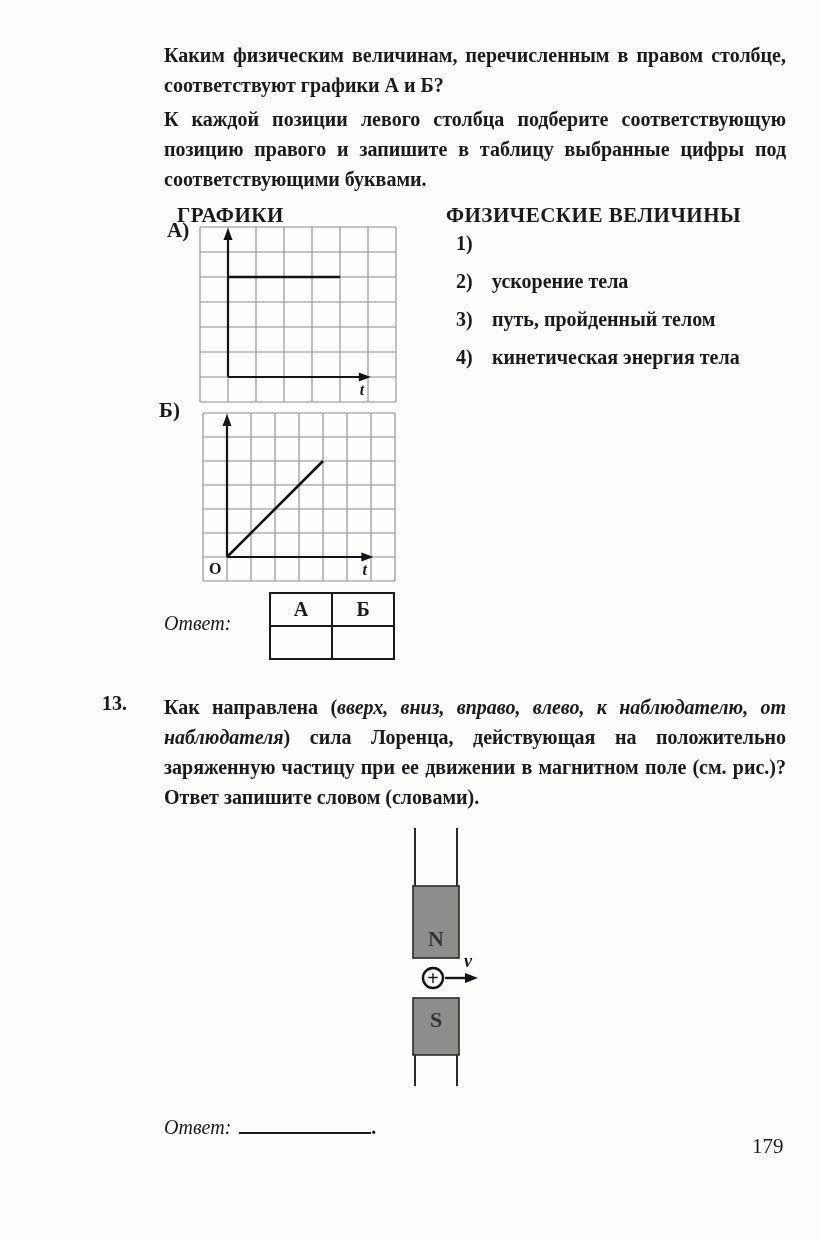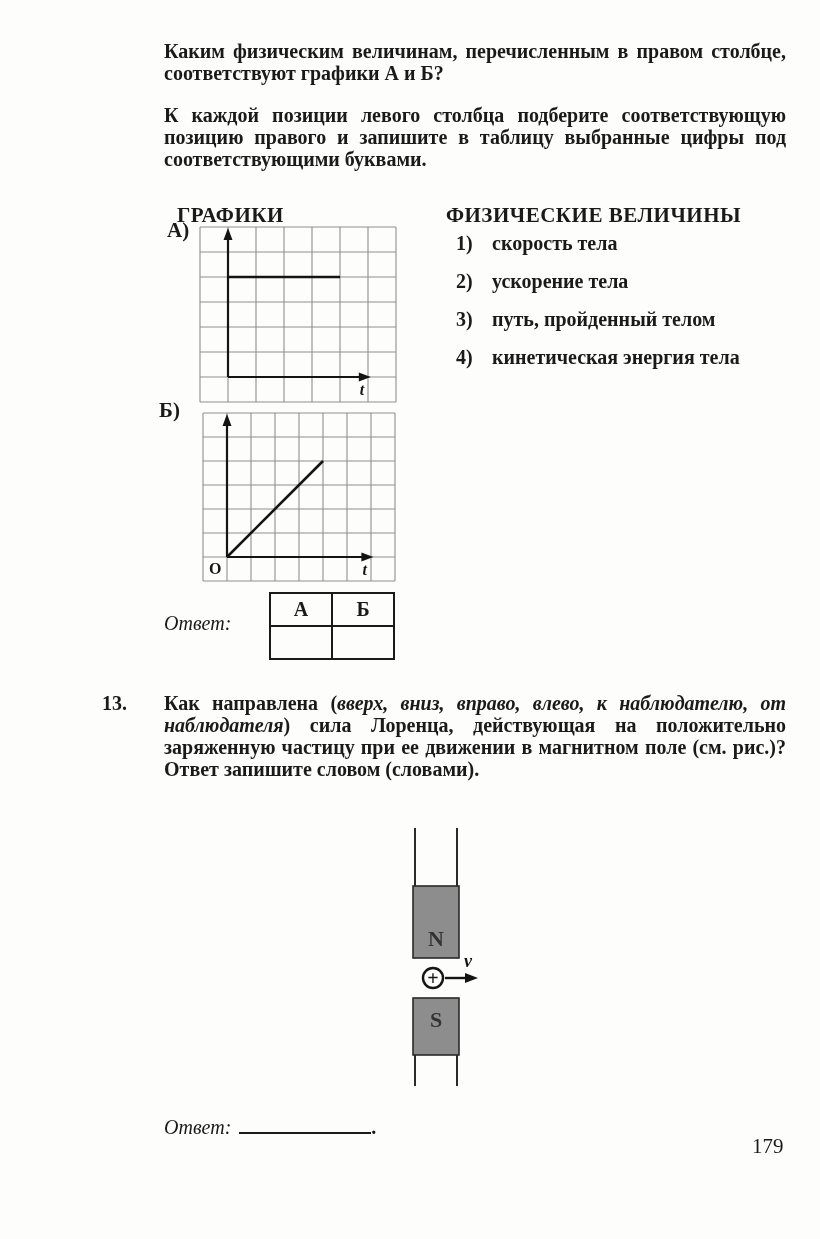--- a/index.html
+++ b/index.html
@@ -8,21 +8,21 @@
     position:relative;
     width:820px;height:1239px;
     margin:0 auto;
     background:#fdfdfc;
     overflow:hidden;
     font-family:"Liberation Serif","DejaVu Serif",serif;
     color:#1a1a1a;
   }
   .abs{position:absolute;}
   .body-text{
-    font-size:20px;line-height:22px;font-weight:bold;
+    font-size:20px;line-height:30px;font-weight:bold;
     text-align:justify;margin:0;
   }
   .col-header{
     font-size:21px;font-weight:bold;letter-spacing:.5px;margin:13px;
   }
   .graph-label{font-size:21px;font-weight:bold;}
   .quantity-list{list-style:none;margin:0;padding:0;}
   .quantity-list li{
     font-size:20px;font-weight:bold;line-height:38px;
     display:flex;
@@ -128,21 +128,20 @@
         <path d="M 170.4 144 L 158.4 139.5 L 158.4 148.5 Z" fill="#141414" stroke="none"></path>
       </g>
       <text x="159.4" y="162" class="axis-label italic">t</text>
       <text x="6" y="161" class="axis-label">O</text>
       <polyline points="24,144 120,48" fill="none" stroke="#141414" stroke-width="2.6"></polyline>
     </svg>
 
   <ol class="abs quantity-list" style="left:456px;top:224px;">
     <li>
       <span class="q-num">1)</span>
-      <span>скорость тела</span>
     </li>
     <li>
       <span class="q-num">2)</span>
       <span>ускорение тела</span>
     </li>
     <li>
       <span class="q-num">3)</span>
       <span>путь, пройденный телом</span>
     </li>
     <li>

